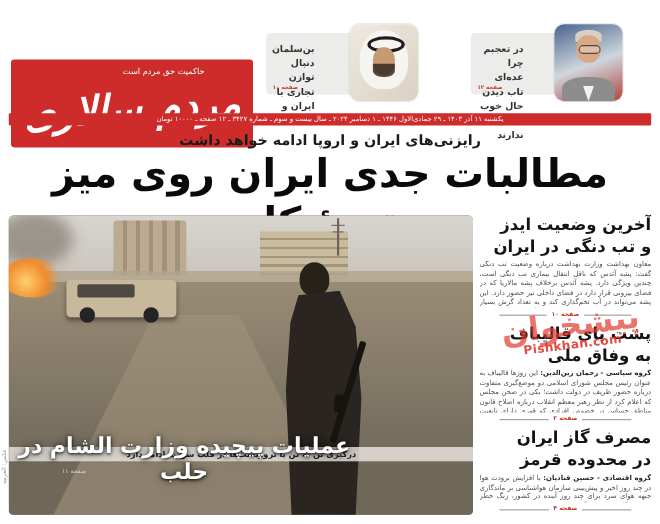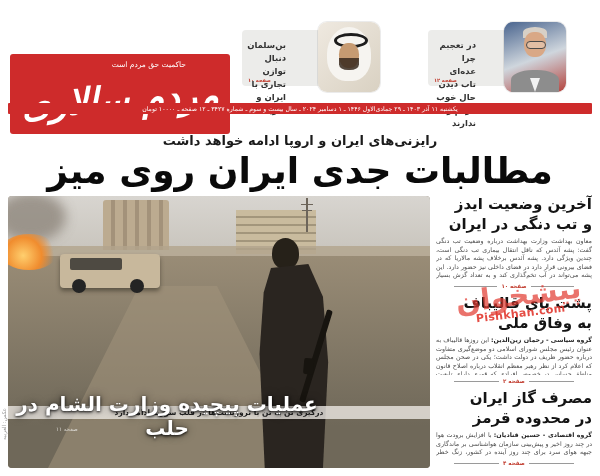--- a/index.html
+++ b/index.html
@@ -39,21 +39,21 @@
   .man-shirt{position:absolute;left:26px;bottom:0;width:10px;height:14px;background:#f2f2f2;
              clip-path:polygon(0 0,100% 0,50% 100%);}
 
   
   .dateline{position:absolute;left:8px;top:103px;width:584px;height:11px;background:#ce2b2b;
             border-radius:1px;}
   .dateline span{display:block;font-size:6.2px;color:#fff;text-align:center;line-height:11px;}
 
   
   .lead{position:absolute;left:0;top:121px;width:100%;text-align:center;color:#111;}
-  .kicker{font-size:13px;font-weight:bold;color:#1b1b1b;margin-top:12px;}
+  .kicker{font-size:13px;font-weight:bold;color:#1b1b1b;}
   .headline{margin:1px 0 0;font-size:36px;font-weight:900;color:#0a0a0a;line-height:44px;letter-spacing:-.5px;}
 
   
   .photo{position:absolute;left:8px;top:196px;width:422px;height:272px;border-radius:4px;
          overflow:hidden;background:#857a68;}
   .sky{position:absolute;left:0;top:0;right:0;height:62px;background:linear-gradient(#d8d5d0,#c7c3bb);}
   .bld-cols{position:absolute;left:95px;top:4px;width:66px;height:50px;border-radius:3px 3px 0 0;
             background:repeating-linear-gradient(90deg,#bcab90 0 8px,#a3927a 8px 12px);}
   .bld-block{position:absolute;left:228px;top:14px;width:80px;height:44px;background:#c9bb9e;
              background-image:repeating-linear-gradient(#0000 0 6px,rgba(90,80,60,.35) 6px 8px);}

